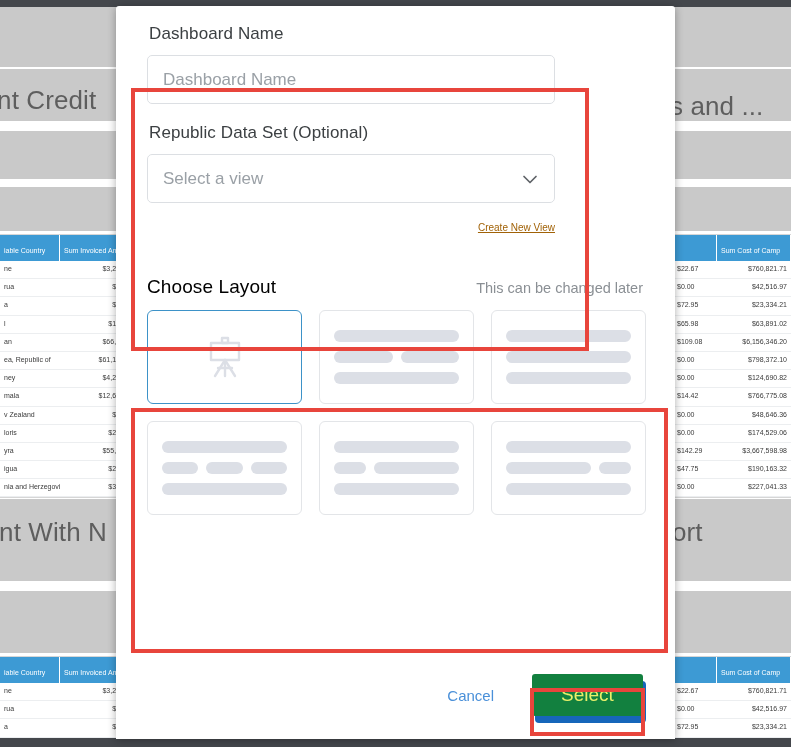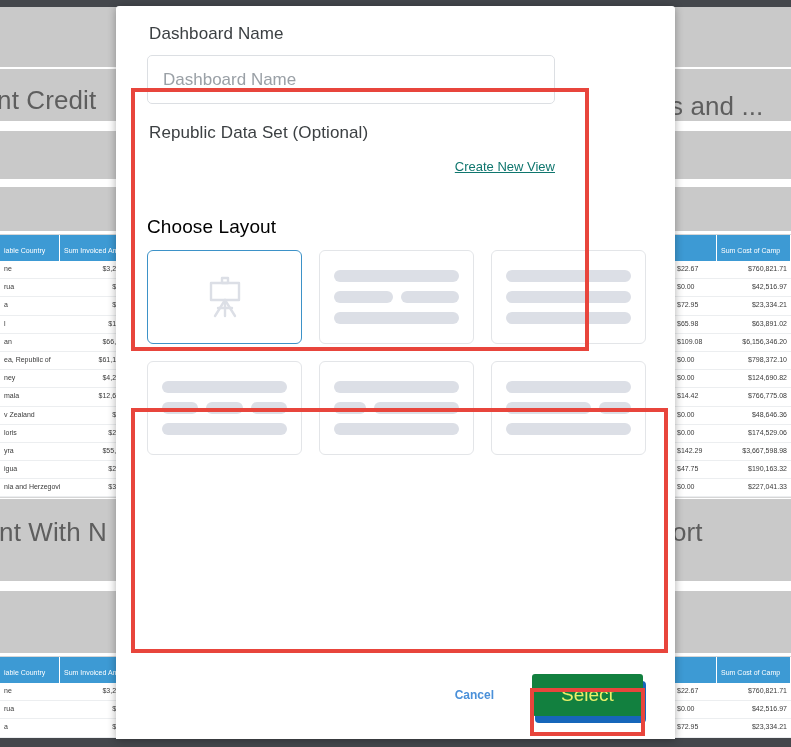--- a/index.html
+++ b/index.html
@@ -192,22 +192,22 @@
     transform: translateY(-50%);
     color: #5f6368;
     display: flex;
   }
   .create-view-row {
     width: 408px;
     text-align: right;
     margin-top: 14px;
   }
   .link {
-    font-size: 13px;
-    color: #0f766e;
+    font-size: 10px;
+    color: #a16207;
     text-decoration: underline;
     cursor: pointer;
   }
 
   
   .layout-section {
     margin-top: 41px;
   }
   .layout-head {
     display: flex;
@@ -270,26 +270,25 @@
     display: flex;
     align-items: center;
     justify-content: flex-end;
     padding-right: 32px;
     box-sizing: border-box;
     gap: 34px;
   }
   .btn-cancel {
     background: none;
     border: none;
-    font-size: 12px;
+    font-size: 15px;
     color: #4a90d9;
     font-family: "Liberation Sans", sans-serif;
     cursor: pointer;
     padding: 6px 4px;
-    font-weight: bold;
   }
   .btn-create-wrap { position: relative; }
   .btn-create-shadow {
     position: absolute;
     left: 3px;
     top: 7px;
     width: 100%;
     height: 100%;
     background: #1666ba;
     border-radius: 4px;
@@ -516,29 +515,38 @@
 
   <div class="modal-body">
 
     <div class="form-section">
       <div class="field-label">Dashboard Name</div>
       <input class="text-input" type="text" placeholder="Dashboard Name" style="">
 
       <div class="field-spacer"></div>
 
       <div class="field-label">Republic Data Set (Optional)</div>
+      <div class="select-box">
+        <span class="select-value">Select a view</span>
+        <span class="chevron">
+          <svg width="22" height="22" viewBox="0 0 22 22" fill="none" stroke="currentColor" stroke-width="1.7" stroke-linecap="round" stroke-linejoin="round">
+            <polyline points="5,8.5 11,14.5 17,8.5"></polyline>
+          </svg>
+        </span>
+      </div>
 
       <div class="create-view-row">
         <span class="link">Create New View</span>
       </div>
     </div>
 
     <div class="layout-section">
       <div class="layout-head">
         <span class="layout-title">Choose Layout</span>
+        <span class="layout-hint">This can be changed later</span>
       </div>
       <div class="layout-grid" id="layout-grid">
           <div class="layout-card selected">
             <span class="easel-icon">
               <svg width="40" height="42" viewBox="0 0 40 42" fill="none" stroke="currentColor" stroke-width="2.4" stroke-linecap="round" stroke-linejoin="round">
                 <rect x="17" y="2" width="6" height="5"></rect>
                 <rect x="6" y="7" width="28" height="17"></rect>
                 <line x1="20" y1="24" x2="20" y2="40"></line>
                 <line x1="20" y1="24" x2="10" y2="40"></line>
                 <line x1="20" y1="24" x2="30" y2="40"></line>

